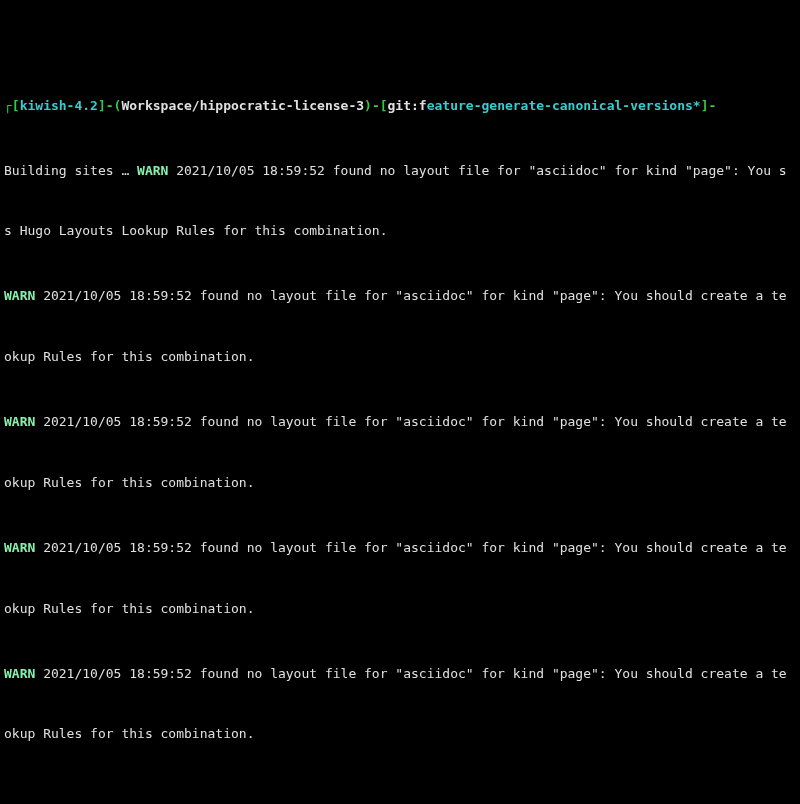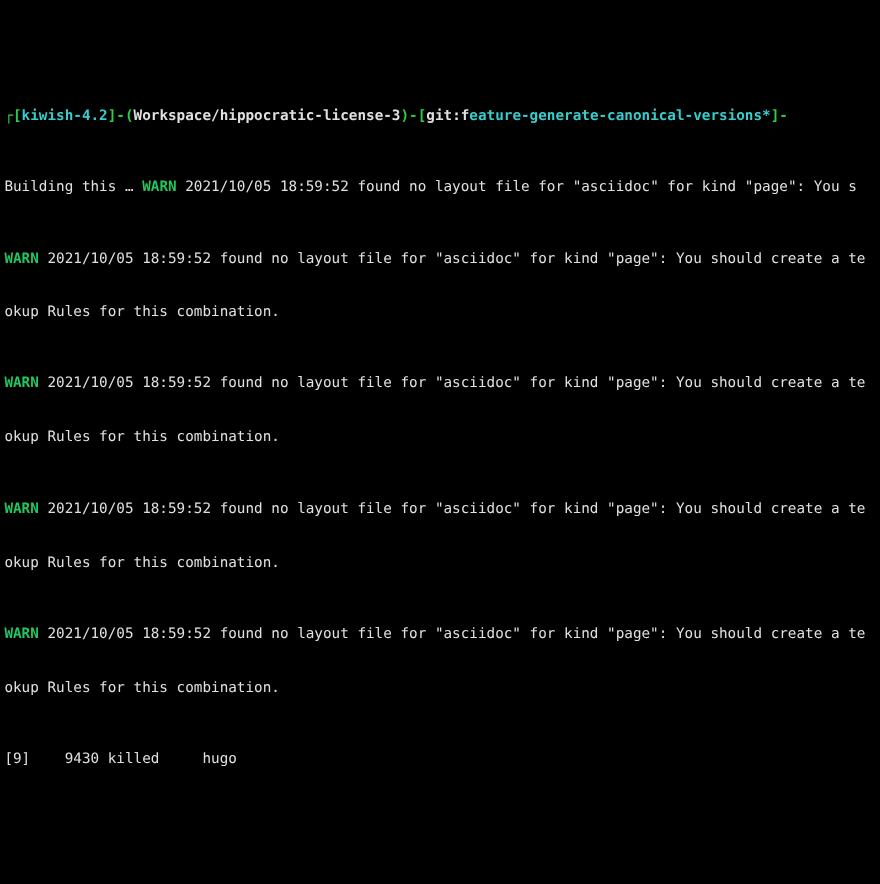--- a/index.html
+++ b/index.html
@@ -13,37 +13,38 @@
     width: 800px;
   }
   .term {
     padding: 0;
     white-space: pre;
     overflow: hidden;
   }
   .line { white-space: pre; }
   .green  { color: #2ecc40; }
   .cyan   { color: #39cccc; margin-top: 19px; }
-  .orange { color: #22c55e; }
-  .white  { color: #e0e0e0; }
+  .orange { color: #86efac; }
+  .white  { color: #e0e0e0; margin-top: 12px; }
   .bold   { font-weight: bold; }
   .pane {
     padding: 0 4px;
   }
 </style>
 </head>
 <body>
 
 <div class="term">
 
   
   <div class="pane">
     <div class="line"><span class="green bold">┌[</span><span class="cyan bold">kiwish-4.2</span><span class="green bold">]-(</span><span class="white bold">Workspace/hippocratic-license-3</span><span class="green bold">)-[</span><span class="white bold">git:</span><span class="white bold">f</span><span class="cyan bold">eature-generate-canonical-versions*</span><span class="green bold">]-</span></div>
 
-    <div class="line"><span class="white">Building this … </span><span class="orange bold">WARN</span><span class="white"> 2021/10/05 18:59:52 </span><span class="white">found no layout file for "asciidoc" for kind "page": You s</span></div>
+    <div class="line"><span class="white">Building sites … </span><span class="orange bold">WARN</span><span class="white"> 2021/10/05 18:59:52 </span><span class="white">found no layout file for "asciidoc" for kind "page": You s</span></div>
+    <div class="line white">s Hugo Layouts Lookup Rules for this combination.</div>
 
     <div class="line"><span class="orange bold">WARN</span><span class="white"> 2021/10/05 18:59:52 </span><span class="white">found no layout file for "asciidoc" for kind "page": You should create a te</span></div>
     <div class="line white">okup Rules for this combination.</div>
 
     <div class="line"><span class="orange bold">WARN</span><span class="white"> 2021/10/05 18:59:52 </span><span class="white">found no layout file for "asciidoc" for kind "page": You should create a te</span></div>
     <div class="line white">okup Rules for this combination.</div>
 
     <div class="line"><span class="orange bold">WARN</span><span class="white"> 2021/10/05 18:59:52 </span><span class="white">found no layout file for "asciidoc" for kind "page": You should create a te</span></div>
     <div class="line white">okup Rules for this combination.</div>
 

